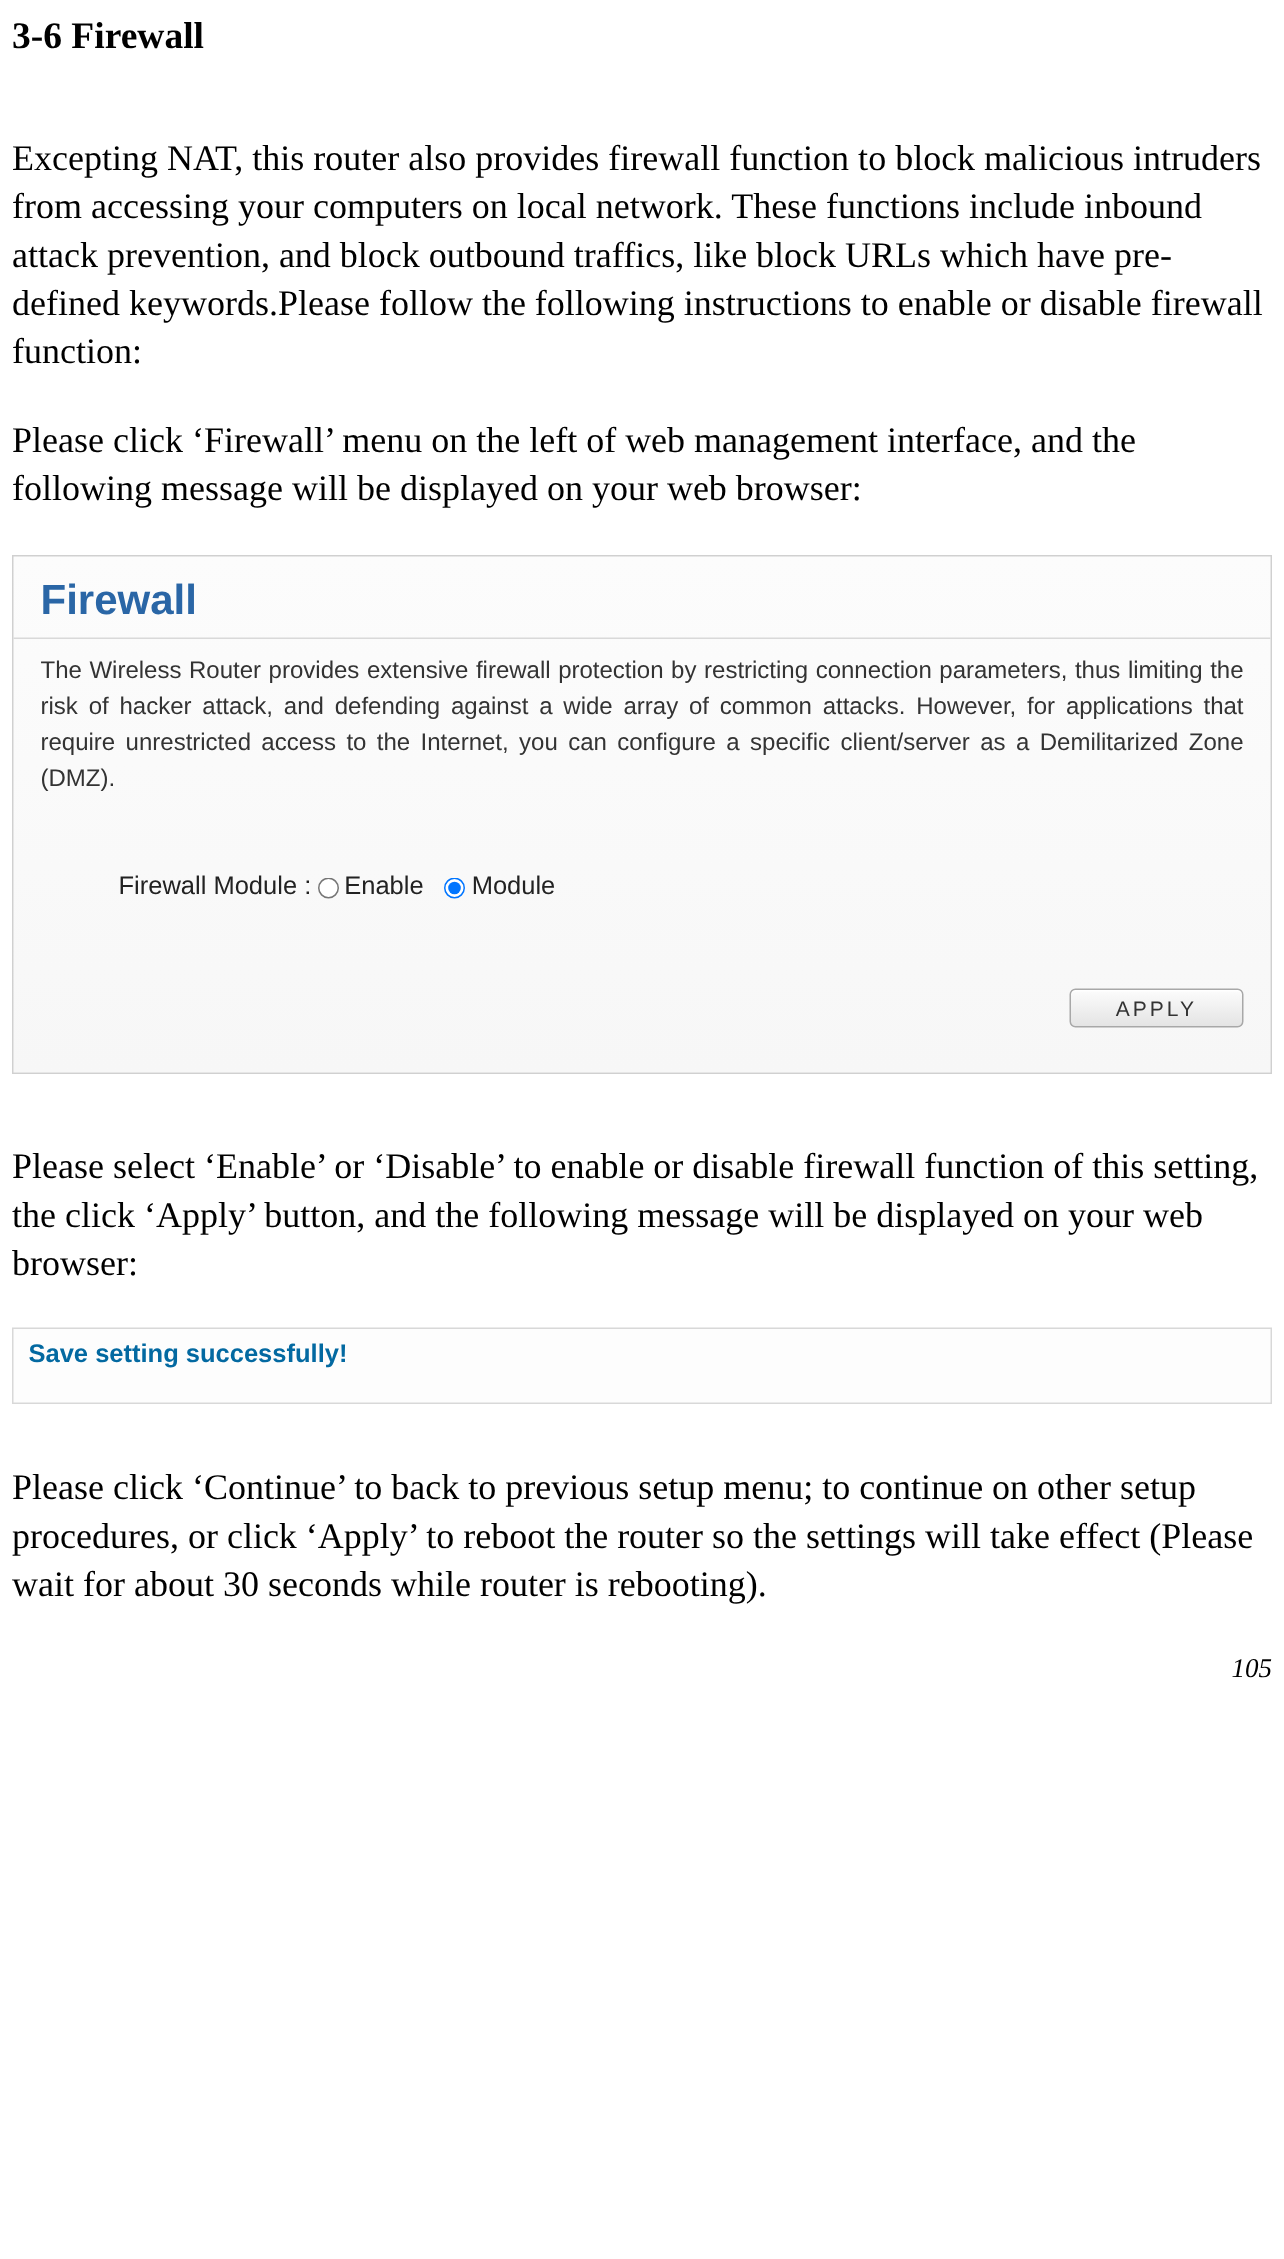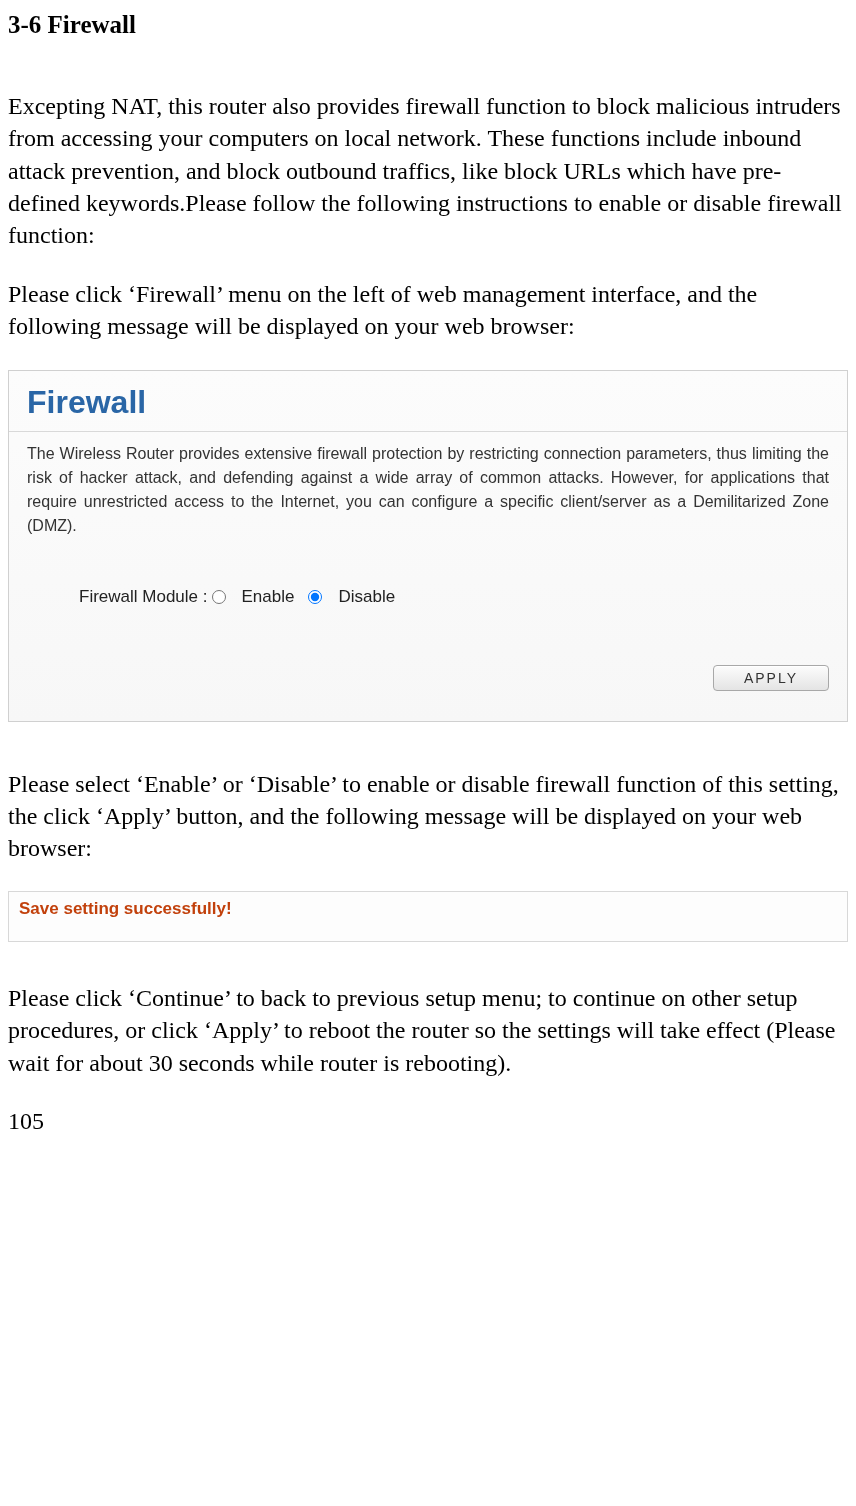--- a/index.html
+++ b/index.html
@@ -21,41 +21,41 @@
       margin-bottom: 26px;
     }
     .panel {
       border: 1px solid #d0d0d0;
       background: linear-gradient(#fcfcfc, #f7f7f7);
       margin: 28px 0 46px 0;
       font-family: Arial, Helvetica, sans-serif;
     }
     .panel-title {
       color: #2a66a6;
-      font-size: 32px;
+      font-size: 28px;
       font-weight: bold;
       padding: 10px 18px 6px 18px;
       border-bottom: 1px solid #d9d9d9;
     }
     .panel-desc {
       font-size: 16px;
       color: #333;
       padding: 10px 18px 0 18px;
       line-height: 1.5;
       text-align: justify;
     }
     .form-row {
       padding: 48px 18px 18px 70px;
       font-size: 17px;
       color: #222;
       display: flex;
       align-items: flex-end;
       gap: 4px;
     }
-    .form-row label { display: inline-flex; align-items: center; gap: 16px; margin-right: 10px;}
+    .form-row label { display: inline-flex; align-items: center; gap: 4px; margin-right: 10px;}
     .form-row input[type="radio"] { width: 14px; height: 14px; }
     .apply-row {
       display: flex;
       justify-content: flex-end;
       padding: 38px 18px 30px 18px;
     }
     .btn {
       font-family: Arial, sans-serif;
       font-size: 14px;
       letter-spacing: 2px;
@@ -70,45 +70,46 @@
     .panel2 {
       border: 1px solid #d8d8d8;
       background: #fdfdfd;
       margin: 24px 0 40px 0;
       font-family: Arial, Helvetica, sans-serif;
       padding: 6px 10px 14px 10px;
     }
     .panel2-title {
       font-weight: bold;
       font-size: 17px;
-      color: #c2410c;
+      color: #0369a1;
       margin-bottom: 6px;
     }
     .panel2-desc {
       font-size: 14px;
       color: #333;
       line-height: 1.4;
       margin-bottom: 18px;
     }
     .btn2 {
       font-family: Arial, sans-serif;
       font-size: 13px;
       padding: 3px 22px;
       background: linear-gradient(#fcfcfc, #e4e4e4);
       border: 1px solid #a8a8a8;
       border-radius: 4px;
       color: #333;
       cursor: pointer;
       margin-right: 14px;
     }
     .pagenum {
-      text-align: left;
-      font-size: 24px;
+      text-align: right;
+      font-size: 18px;
       margin-top: 24px;
       font-family: "Times New Roman", serif;
+      font-style: italic;
     }
   </style>
 </head>
 <body>
 
 <div class="heading">3-6 Firewall</div>
 
 <p class="para">Excepting NAT, this router also provides firewall function to block malicious intruders from accessing your computers on local network. These functions include inbound attack prevention, and block outbound traffics, like block URLs which have pre-defined keywords.Please follow the following instructions to enable or disable firewall function:</p>
 
 <p class="para">Please click ‘Firewall’ menu on the left of web management interface, and the following message will be displayed on your web browser:</p>
@@ -117,21 +118,21 @@
   <div class="panel-title">Firewall</div>
   <div class="panel-desc">The Wireless Router provides extensive firewall protection by restricting connection parameters, thus limiting the risk of hacker attack, and defending against a wide array of common attacks. However, for applications that require unrestricted access to the Internet, you can configure a specific client/server as a Demilitarized Zone (DMZ).</div>
   <div class="form-row">
     <span>Firewall Module :</span>
     <label>
       <input type="radio" name="fw" style="">
       <span>Enable</span>
     </label>
     <label>
       <input type="radio" name="fw" checked="" style="">
-      <span>Disable</span>
+      <span>Module</span>
     </label>
   </div>
   <div class="apply-row">
     <button class="btn">APPLY</button>
   </div>
 </div>
 
 <p class="para">Please select ‘Enable’ or ‘Disable’ to enable or disable firewall function of this setting, the click ‘Apply’ button, and the following message will be displayed on your web browser:</p>
 
 <div class="panel2">

